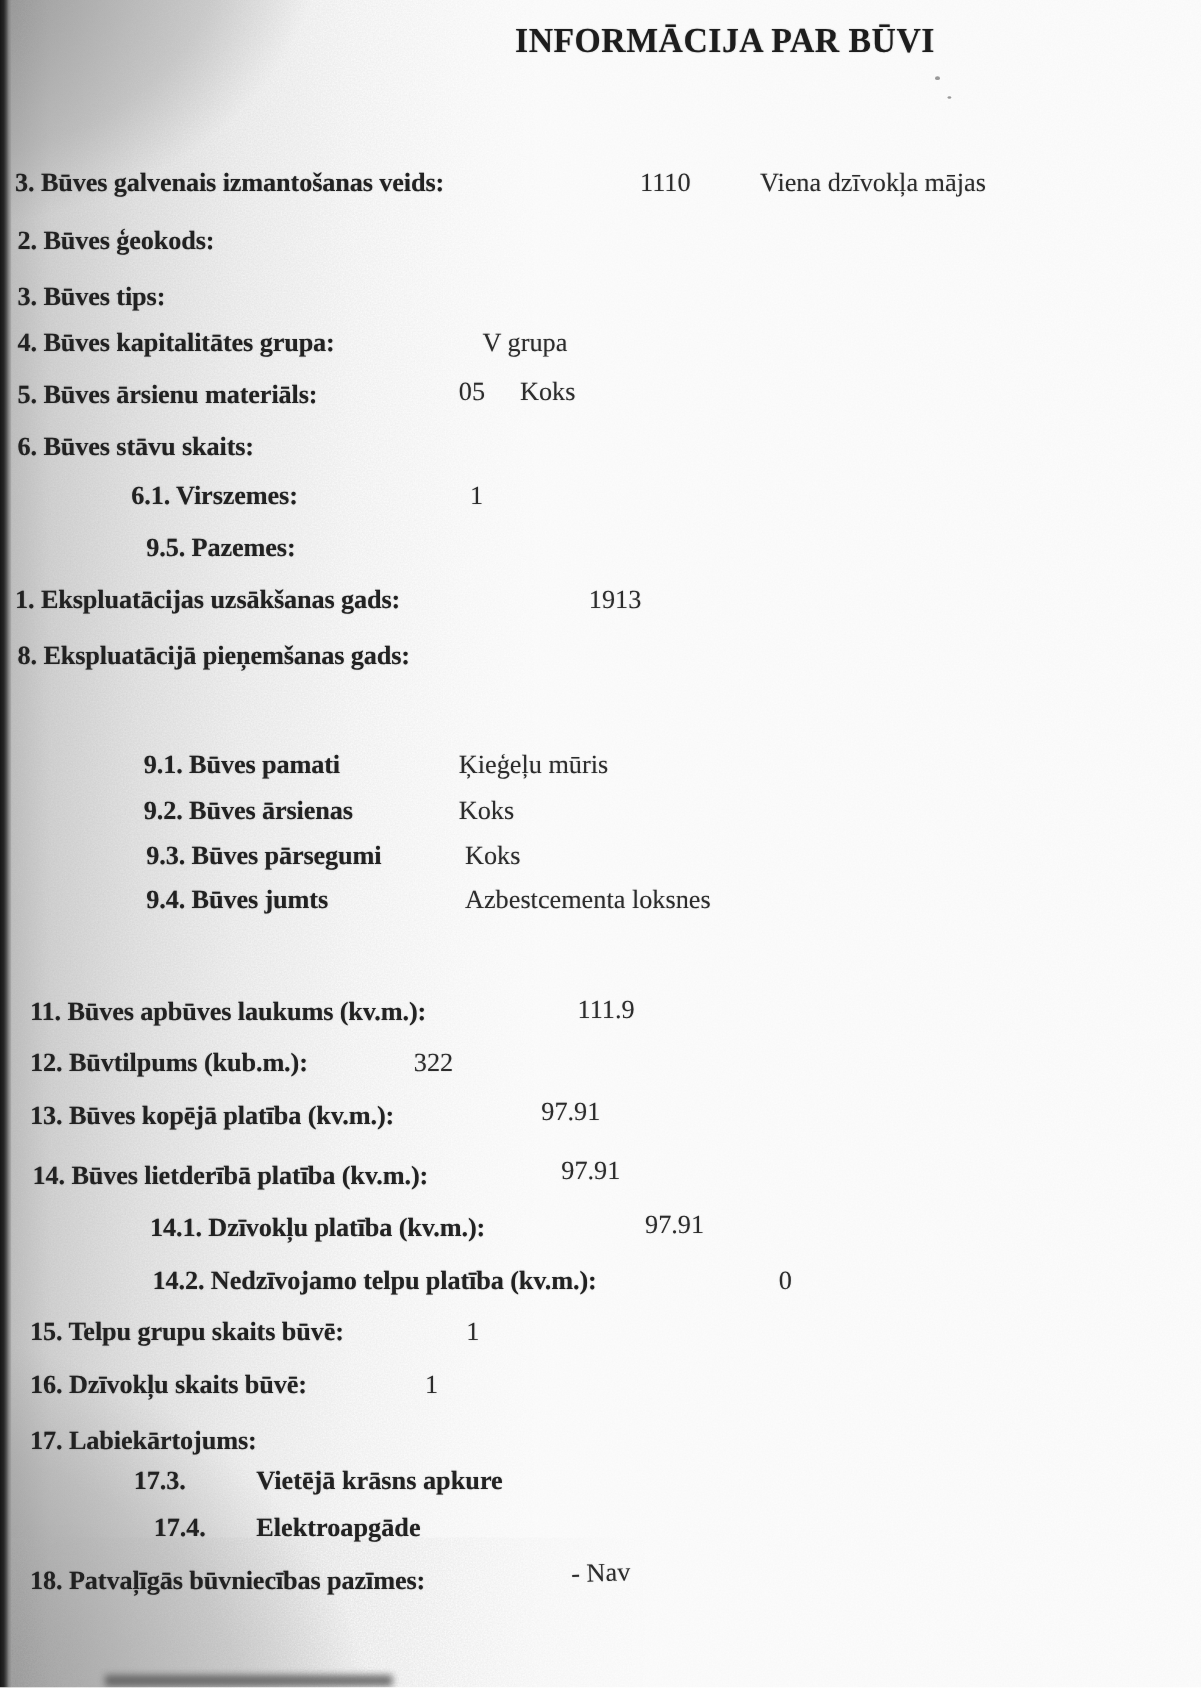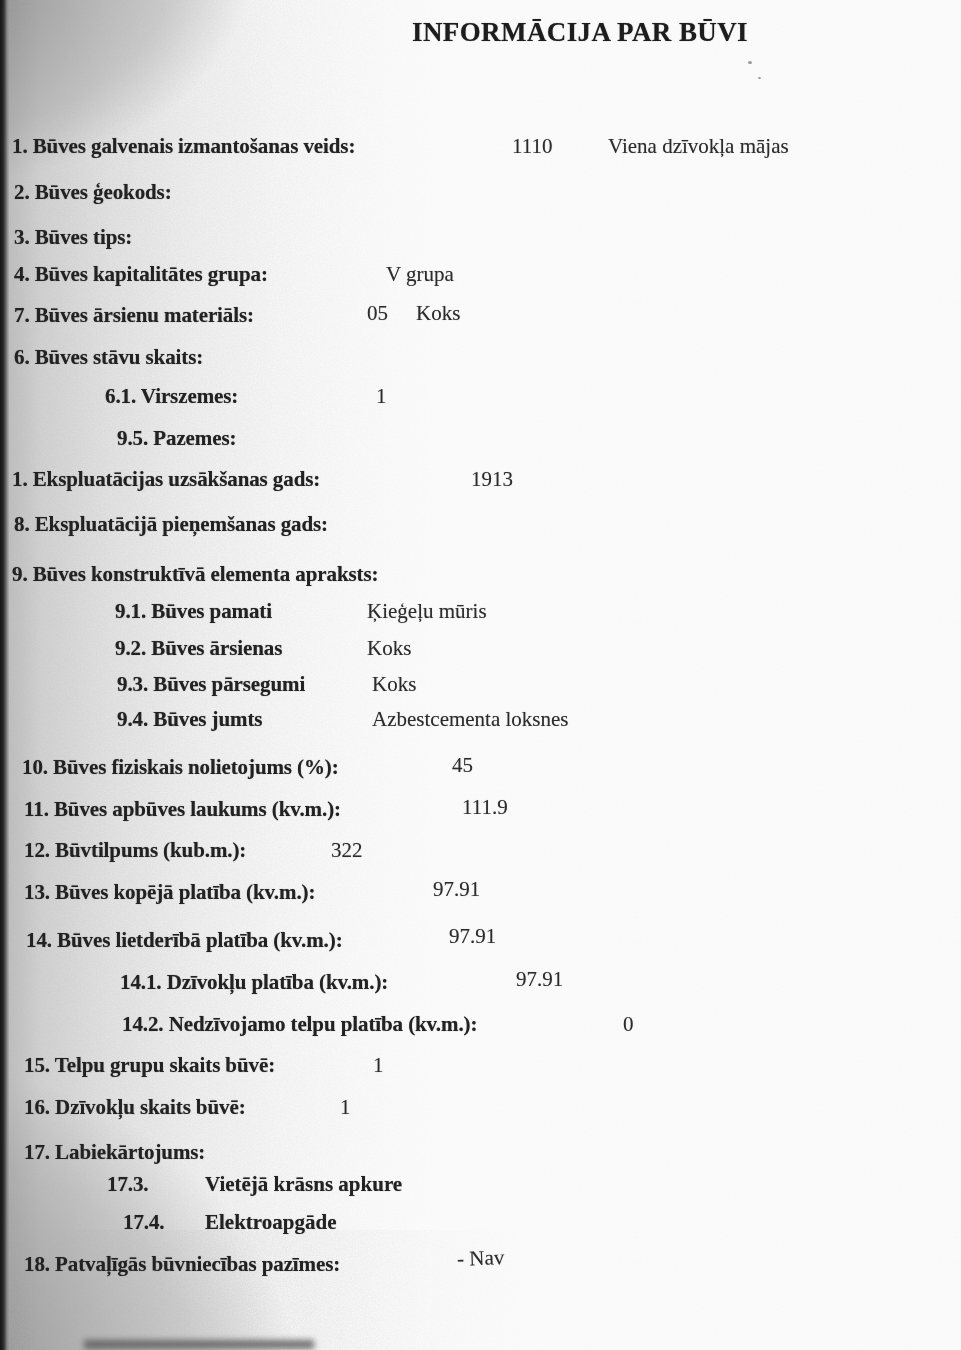--- a/index.html
+++ b/index.html
@@ -74,40 +74,40 @@
   </svg>
 
   <div class="edge"></div>
   <div class="bottom-band"></div>
 
   <div class="title">INFORMĀCIJA PAR BŪVI</div>
   <div class="speck" style="left:748px;top:61px;width:4px;height:3px;"></div>
   <div class="speck" style="left:758px;top:77px;width:3px;height:2px;"></div>
 
   <div class="row" style="top:134px">
-    <span class="lbl" style="left:12px">1. Būves galvenais izmantošanas veids:</span>
+    <span class="lbl" style="left:12px">3. Būves galvenais izmantošanas veids:</span>
     <span class="val" style="left:512px">1110</span>
     <span class="val" style="left:608px">Viena dzīvokļa mājas</span>
   </div>
 
   <div class="row" style="top:180px">
     <span class="lbl" style="left:14px">2. Būves ģeokods:</span>
   </div>
 
   <div class="row" style="top:225px">
     <span class="lbl" style="left:14px">3. Būves tips:</span>
   </div>
 
   <div class="row" style="top:262px">
     <span class="lbl" style="left:14px">4. Būves kapitalitātes grupa:</span>
     <span class="val" style="left:386px">V grupa</span>
   </div>
 
   <div class="row" style="top:303px">
-    <span class="lbl" style="left:14px">7. Būves ārsienu materiāls:</span>
+    <span class="lbl" style="left:14px">5. Būves ārsienu materiāls:</span>
     <span class="val" style="left:367px;top:-2px">05</span>
     <span class="val" style="left:416px;top:-2px">Koks</span>
   </div>
 
   <div class="row" style="top:345px">
     <span class="lbl" style="left:14px">6. Būves stāvu skaits:</span>
   </div>
 
   <div class="row" style="top:384px">
     <span class="lbl" style="left:105px">6.1. Virszemes:</span>
@@ -120,23 +120,20 @@
 
   <div class="row" style="top:467px">
     <span class="lbl" style="left:12px">1. Ekspluatācijas uzsākšanas gads:</span>
     <span class="val" style="left:471px">1913</span>
   </div>
 
   <div class="row" style="top:512px">
     <span class="lbl" style="left:14px">8. Ekspluatācijā pieņemšanas gads:</span>
   </div>
 
-  <div class="row" style="top:562px">
-    <span class="lbl" style="left:12px">9. Būves konstruktīvā elementa apraksts:</span>
-  </div>
 
   <div class="row" style="top:599px">
     <span class="lbl" style="left:115px">9.1. Būves pamati</span>
     <span class="val" style="left:367px">Ķieģeļu mūris</span>
   </div>
 
   <div class="row" style="top:636px">
     <span class="lbl" style="left:115px">9.2. Būves ārsienas</span>
     <span class="val" style="left:367px">Koks</span>
   </div>
@@ -144,24 +141,20 @@
   <div class="row" style="top:672px">
     <span class="lbl" style="left:117px">9.3. Būves pārsegumi</span>
     <span class="val" style="left:372px">Koks</span>
   </div>
 
   <div class="row" style="top:707px">
     <span class="lbl" style="left:117px">9.4. Būves jumts</span>
     <span class="val" style="left:372px">Azbestcementa loksnes</span>
   </div>
 
-  <div class="row" style="top:755px">
-    <span class="lbl" style="left:22px">10. Būves fiziskais nolietojums (%):</span>
-    <span class="val" style="left:452px;top:-2px">45</span>
-  </div>
 
   <div class="row" style="top:797px">
     <span class="lbl" style="left:24px">11. Būves apbūves laukums (kv.m.):</span>
     <span class="val" style="left:462px;top:-2px">111.9</span>
   </div>
 
   <div class="row" style="top:838px">
     <span class="lbl" style="left:24px">12. Būvtilpums (kub.m.):</span>
     <span class="val" style="left:331px">322</span>
   </div>

